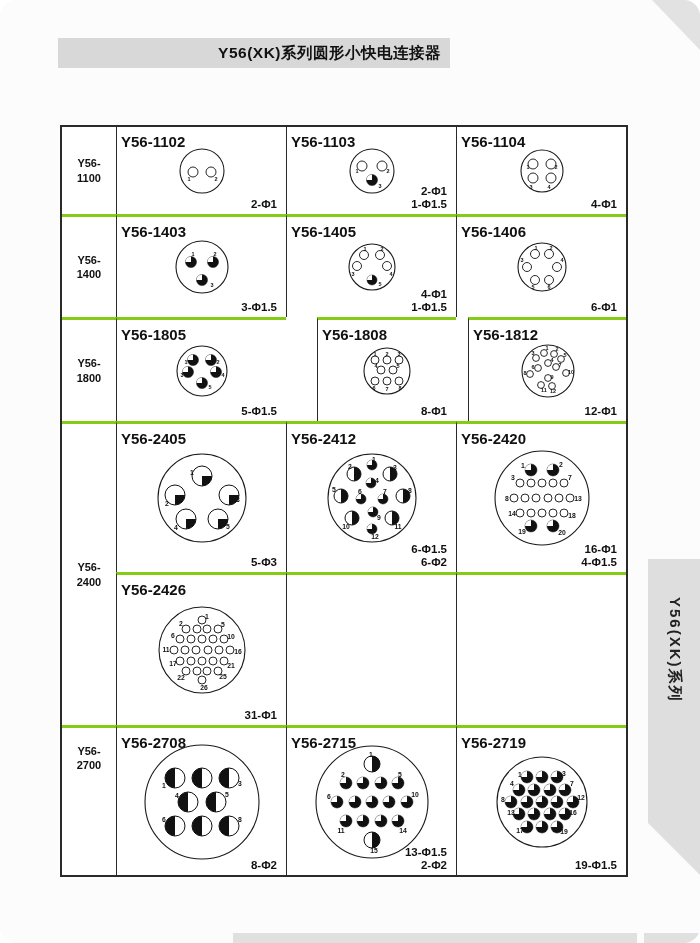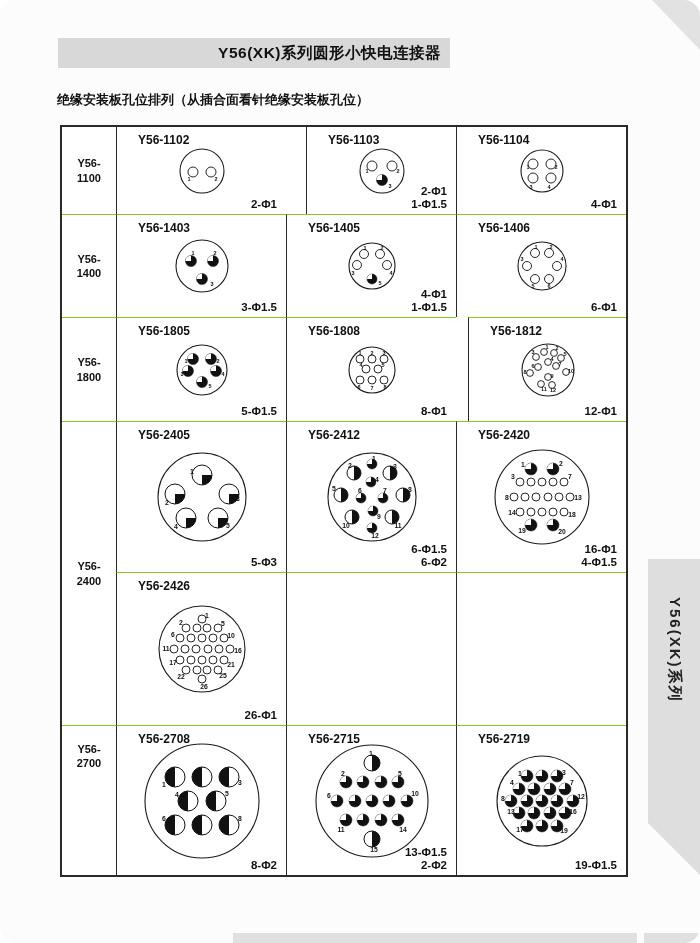--- a/index.html
+++ b/index.html
@@ -5,68 +5,67 @@
   html,body{margin:0;padding:0;background:#ffffff;}
   .page{position:relative;width:700px;height:943px;background:#fcfcfc;font-family:"Liberation Sans",sans-serif;color:#111;overflow:hidden;border-radius:16px;}
   .header-bar{position:absolute;left:58px;top:38px;width:392px;height:30px;background:#d8d8d8;
     display:flex;align-items:center;justify-content:flex-end;padding-right:9px;box-sizing:border-box;
     font-weight:bold;font-size:15.5px;letter-spacing:.5px;}
   .subtitle{position:absolute;left:57px;top:91px;font-weight:bold;font-size:13px;}
   .conn-table{position:absolute;left:60px;top:125px;display:grid;
     grid-template-columns:54px 170px 170px 170px;
     grid-template-rows:87px 103px 104px 151px 153px 150px;
     border:2px solid #2a2a2a;background:#fff;}
-  .cell{position:relative;box-sizing:border-box;border-left:1px solid #2a2a2a;border-top:1px solid #84cc16;background:#fff;}
+  .cell{position:relative;box-sizing:border-box;border-left:1px solid #2a2a2a;border-top:3px solid #84cc16;background:#fff;}
   .cell.no-top{border-top:none;}
   .cell.no-left{border-left:none;}
   .series{display:flex;flex-direction:column;justify-content:center;align-items:center;text-align:center;
     font-weight:bold;font-size:11px;line-height:1.3;}
   .series.top{justify-content:flex-start;padding-top:16px;}
-  .model{position:absolute;top:6px;left:21px;font-weight:bold;font-size:12px;z-index:2;}
+  .model{position:absolute;top:6px;left:4px;font-weight:bold;font-size:15px;z-index:2;}
   .spec{position:absolute;bottom:3px;right:9px;text-align:right;font-weight:bold;font-size:11.5px;line-height:1.15;z-index:2;}
   .cell svg{position:absolute;left:50%;top:50%;transform:translate(-50%,-50%);z-index:1;}
   .side-tab{position:absolute;left:648px;top:559px;width:52px;height:316px;background:#dedede;
     clip-path:polygon(0 0,100% 0,100% 100%,0 calc(100% - 52px));}
   .side-tab span{position:absolute;left:50%;top:38px;transform:translateX(-50%);
     writing-mode:vertical-rl;text-orientation:sideways;
     font-weight:bold;font-size:15px;letter-spacing:2px;color:#222;}
   .corner{position:absolute;right:0;top:0;width:48px;height:50px;background:#e2e2e2;
     clip-path:polygon(0 0,100% 0,100% 100%);}
   .footer-bar{position:absolute;left:233px;top:933px;width:467px;height:10px;background:#e0e0e0;}
   .footer-notch{position:absolute;left:637px;top:933px;width:7px;height:10px;background:#fcfcfc;}
 </style>
 </head>
 <body>
 
 <div class="page">
   <div class="corner"></div>
   <div class="header-bar">
     <span>Y56(XK)系列圆形小快电连接器</span>
   </div>
-  <div class="subtitle">绝缘安装板孔位排列（从插合面看针绝缘安装板孔位）</div>
 
   <div class="conn-table">
       <div class="cell series no-left no-top" style="grid-area: 1 / 1 / span 1;">
         <div>Y56-</div>
         <div>1100</div>
       </div>
       <div class="cell no-top" style="grid-area: 1 / 2;">
         <div class="model">Y56-1102</div>
         <svg width="72" height="72" viewBox="-36 -36 72 72">
           <circle cx="0" cy="0" r="22" fill="#fff" stroke="#1a1a1a" stroke-width="1.1"></circle>
           <circle cx="-9" cy="1" r="5" fill="#fff" stroke="#111" stroke-width="0.9"></circle>
           <text x="-13" y="8" font-size="5.5" font-weight="bold" text-anchor="middle" dominant-baseline="central" fill="#111" font-family="Liberation Sans, sans-serif">1</text>
           <circle cx="9" cy="1" r="5" fill="#fff" stroke="#111" stroke-width="0.9"></circle>
           <text x="14" y="8" font-size="5.5" font-weight="bold" text-anchor="middle" dominant-baseline="central" fill="#111" font-family="Liberation Sans, sans-serif">2</text>
         </svg>
         <div class="spec">
           <div>2-Φ1</div>
         </div>
       </div>
-      <div class="cell no-top" style="grid-area: 1 / 3; margin-left: 20px;">
+      <div class="cell no-top" style="grid-area: 1 / 3;">
         <div class="model">Y56-1103</div>
         <svg width="72" height="72" viewBox="-36 -36 72 72">
           <circle cx="0" cy="0" r="22" fill="#fff" stroke="#1a1a1a" stroke-width="1.1"></circle>
           <circle cx="-10" cy="-5" r="5" fill="#fff" stroke="#111" stroke-width="0.9"></circle>
           <text x="-15" y="0" font-size="5.5" font-weight="bold" text-anchor="middle" dominant-baseline="central" fill="#111" font-family="Liberation Sans, sans-serif">1</text>
           <circle cx="10" cy="-5" r="5" fill="#fff" stroke="#111" stroke-width="0.9"></circle>
           <text x="16" y="0" font-size="5.5" font-weight="bold" text-anchor="middle" dominant-baseline="central" fill="#111" font-family="Liberation Sans, sans-serif">2</text>
           <circle cx="0" cy="9" r="5.5" fill="#111" stroke="#111" stroke-width="0.5"></circle>
           <path d="M 0 9 L -5.5 9 A 5.5 5.5 0 0 1 0 3.5 Z" fill="#fff"></path>
           <text x="8" y="15" font-size="5.5" font-weight="bold" text-anchor="middle" dominant-baseline="central" fill="#111" font-family="Liberation Sans, sans-serif">3</text>
@@ -178,21 +177,21 @@
           <path d="M 14 1 L 8.5 1 A 5.5 5.5 0 0 1 14 -4.5 Z" fill="#fff"></path>
           <text x="21" y="4" font-size="5.5" font-weight="bold" text-anchor="middle" dominant-baseline="central" fill="#111" font-family="Liberation Sans, sans-serif">4</text>
           <circle cx="0" cy="12" r="5.5" fill="#111" stroke="#111" stroke-width="0.5"></circle>
           <path d="M 0 12 L -5.5 12 A 5.5 5.5 0 0 1 0 6.5 Z" fill="#fff"></path>
           <text x="8" y="16" font-size="5.5" font-weight="bold" text-anchor="middle" dominant-baseline="central" fill="#111" font-family="Liberation Sans, sans-serif">5</text>
         </svg>
         <div class="spec">
           <div>5-Φ1.5</div>
         </div>
       </div>
-      <div class="cell" style="grid-area: 3 / 3;">
+      <div class="cell" style="grid-area: 3 / 3; margin-left: 31px;">
         <div class="model">Y56-1808</div>
         <svg width="74" height="74" viewBox="-37 -37 74 74">
           <circle cx="0" cy="0" r="23" fill="#fff" stroke="#1a1a1a" stroke-width="1.1"></circle>
           <circle cx="-12" cy="-11" r="4" fill="#fff" stroke="#111" stroke-width="0.9"></circle>
           <text x="-12" y="-17" font-size="5.5" font-weight="bold" text-anchor="middle" dominant-baseline="central" fill="#111" font-family="Liberation Sans, sans-serif">1</text>
           <circle cx="0" cy="-11" r="4" fill="#fff" stroke="#111" stroke-width="0.9"></circle>
           <text x="0" y="-17" font-size="5.5" font-weight="bold" text-anchor="middle" dominant-baseline="central" fill="#111" font-family="Liberation Sans, sans-serif">2</text>
           <circle cx="12" cy="-11" r="4" fill="#fff" stroke="#111" stroke-width="0.9"></circle>
           <text x="12" y="-17" font-size="5.5" font-weight="bold" text-anchor="middle" dominant-baseline="central" fill="#111" font-family="Liberation Sans, sans-serif">3</text>
           <circle cx="-6" cy="-1" r="4" fill="#fff" stroke="#111" stroke-width="0.9"></circle>
@@ -398,21 +397,21 @@
           <circle cx="-16" cy="21" r="4" fill="#fff" stroke="#111" stroke-width="0.9"></circle>
           <text x="-21" y="27" font-size="6.8" font-weight="bold" text-anchor="middle" dominant-baseline="central" fill="#111" font-family="Liberation Sans, sans-serif">22</text>
           <circle cx="-5" cy="21" r="4" fill="#fff" stroke="#111" stroke-width="0.9"></circle>
           <circle cx="5" cy="21" r="4" fill="#fff" stroke="#111" stroke-width="0.9"></circle>
           <circle cx="16" cy="21" r="4" fill="#fff" stroke="#111" stroke-width="0.9"></circle>
           <text x="21" y="26" font-size="6.8" font-weight="bold" text-anchor="middle" dominant-baseline="central" fill="#111" font-family="Liberation Sans, sans-serif">25</text>
           <circle cx="0" cy="30" r="4" fill="#fff" stroke="#111" stroke-width="0.9"></circle>
           <text x="2" y="37" font-size="6.8" font-weight="bold" text-anchor="middle" dominant-baseline="central" fill="#111" font-family="Liberation Sans, sans-serif">26</text>
         </svg>
         <div class="spec">
-          <div>26-Φ1</div>
+          <div>31-Φ1</div>
         </div>
       </div>
       <div class="cell" style="grid-area: 5 / 3;"></div>
       <div class="cell" style="grid-area: 5 / 4;"></div>
       <div class="cell series no-left top" style="grid-area: 6 / 1 / span 1;">
         <div>Y56-</div>
         <div>2700</div>
       </div>
       <div class="cell" style="grid-area: 6 / 2;">
         <div class="model">Y56-2708</div>

